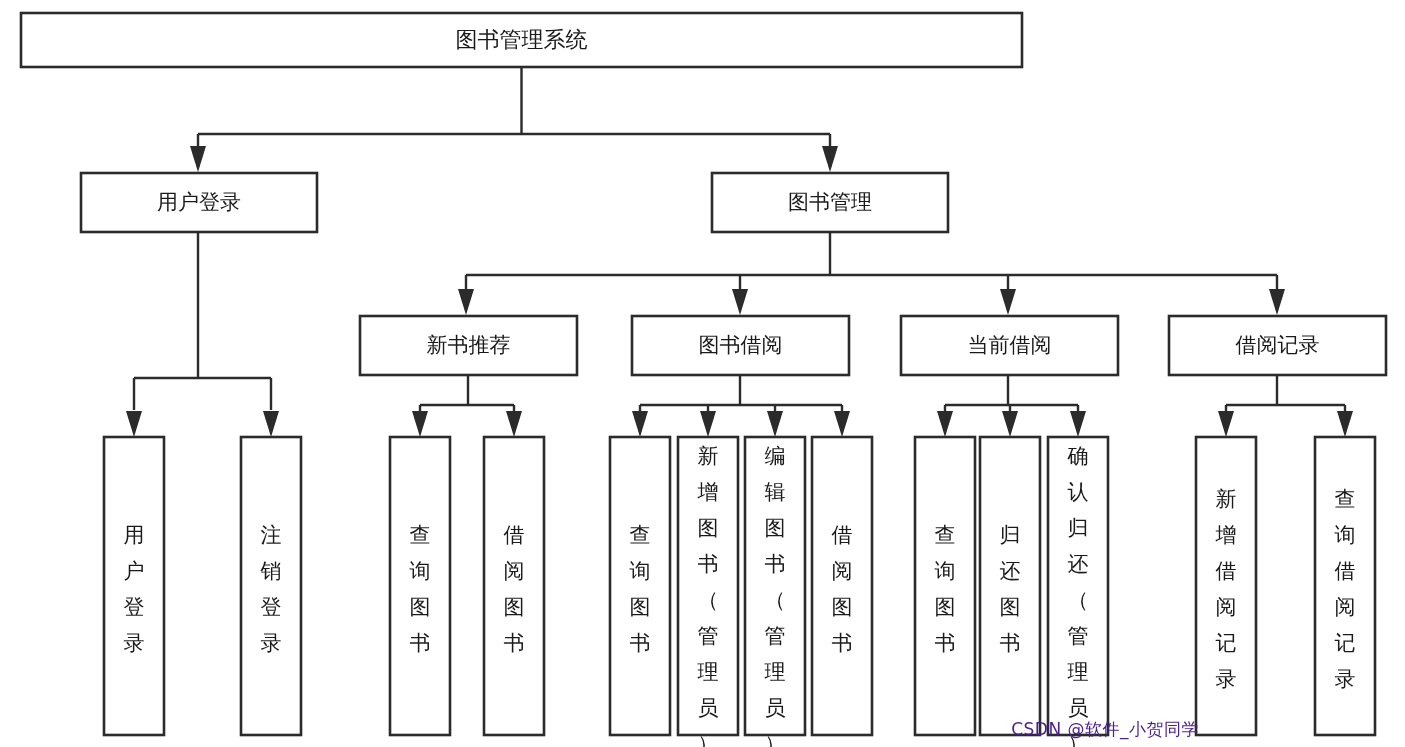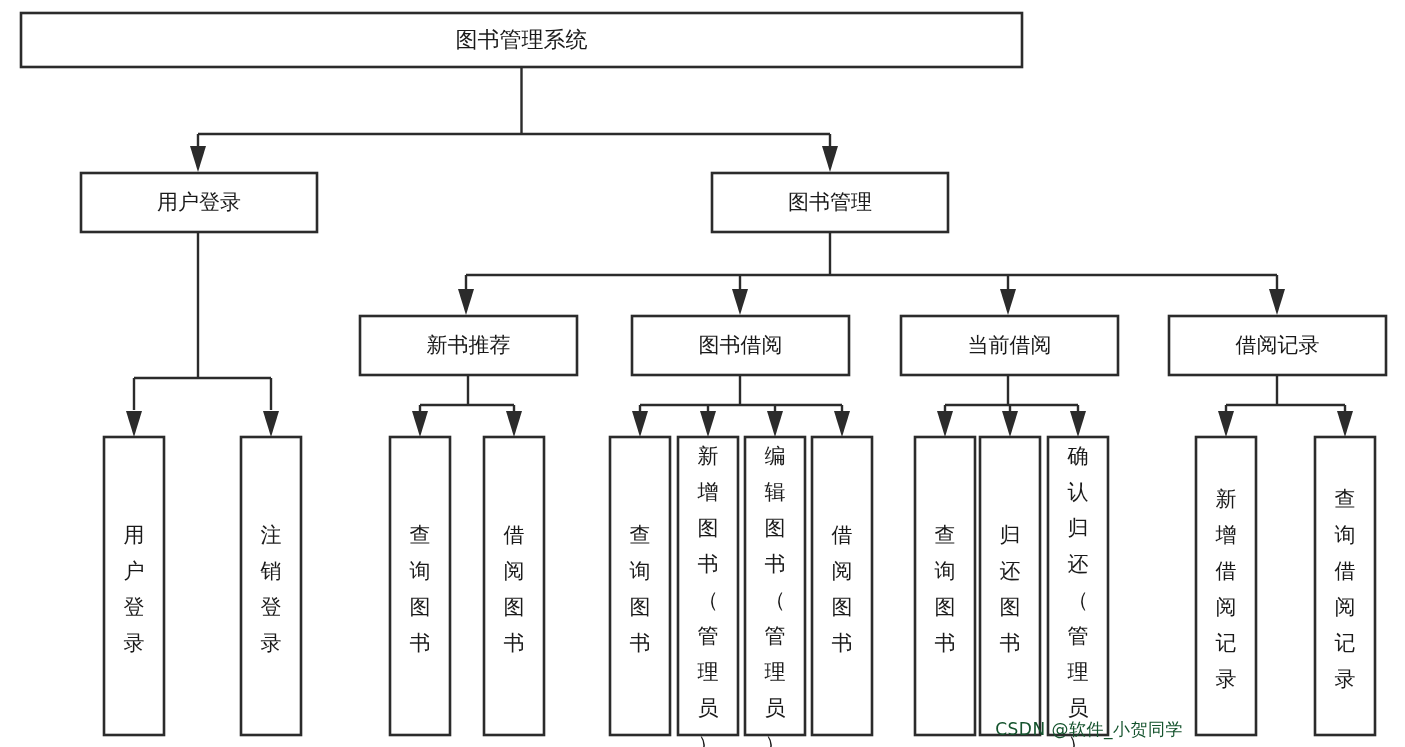--- a/index.html
+++ b/index.html
@@ -54,25 +54,25 @@
   }
   
   .node-label-v {
     font-family: "DejaVu Sans", "Liberation Sans", sans-serif;
     font-size: 21px;
     fill: #1a1a1a;
     text-anchor: middle;
   }
   .watermark {
     position: absolute;
-    right: 24px;
+    right: 8px;
     bottom: 6px;
     font-family: "DejaVu Sans", "Liberation Sans", sans-serif;
     font-size: 17px;
-    color: #14532d;
+    color: #4c1d95;
     letter-spacing: 0.5px;
     white-space: nowrap;
     user-select: none;
   }
 </style>
 </head>
 <body>
 
 <div id="diagram-root">
 

